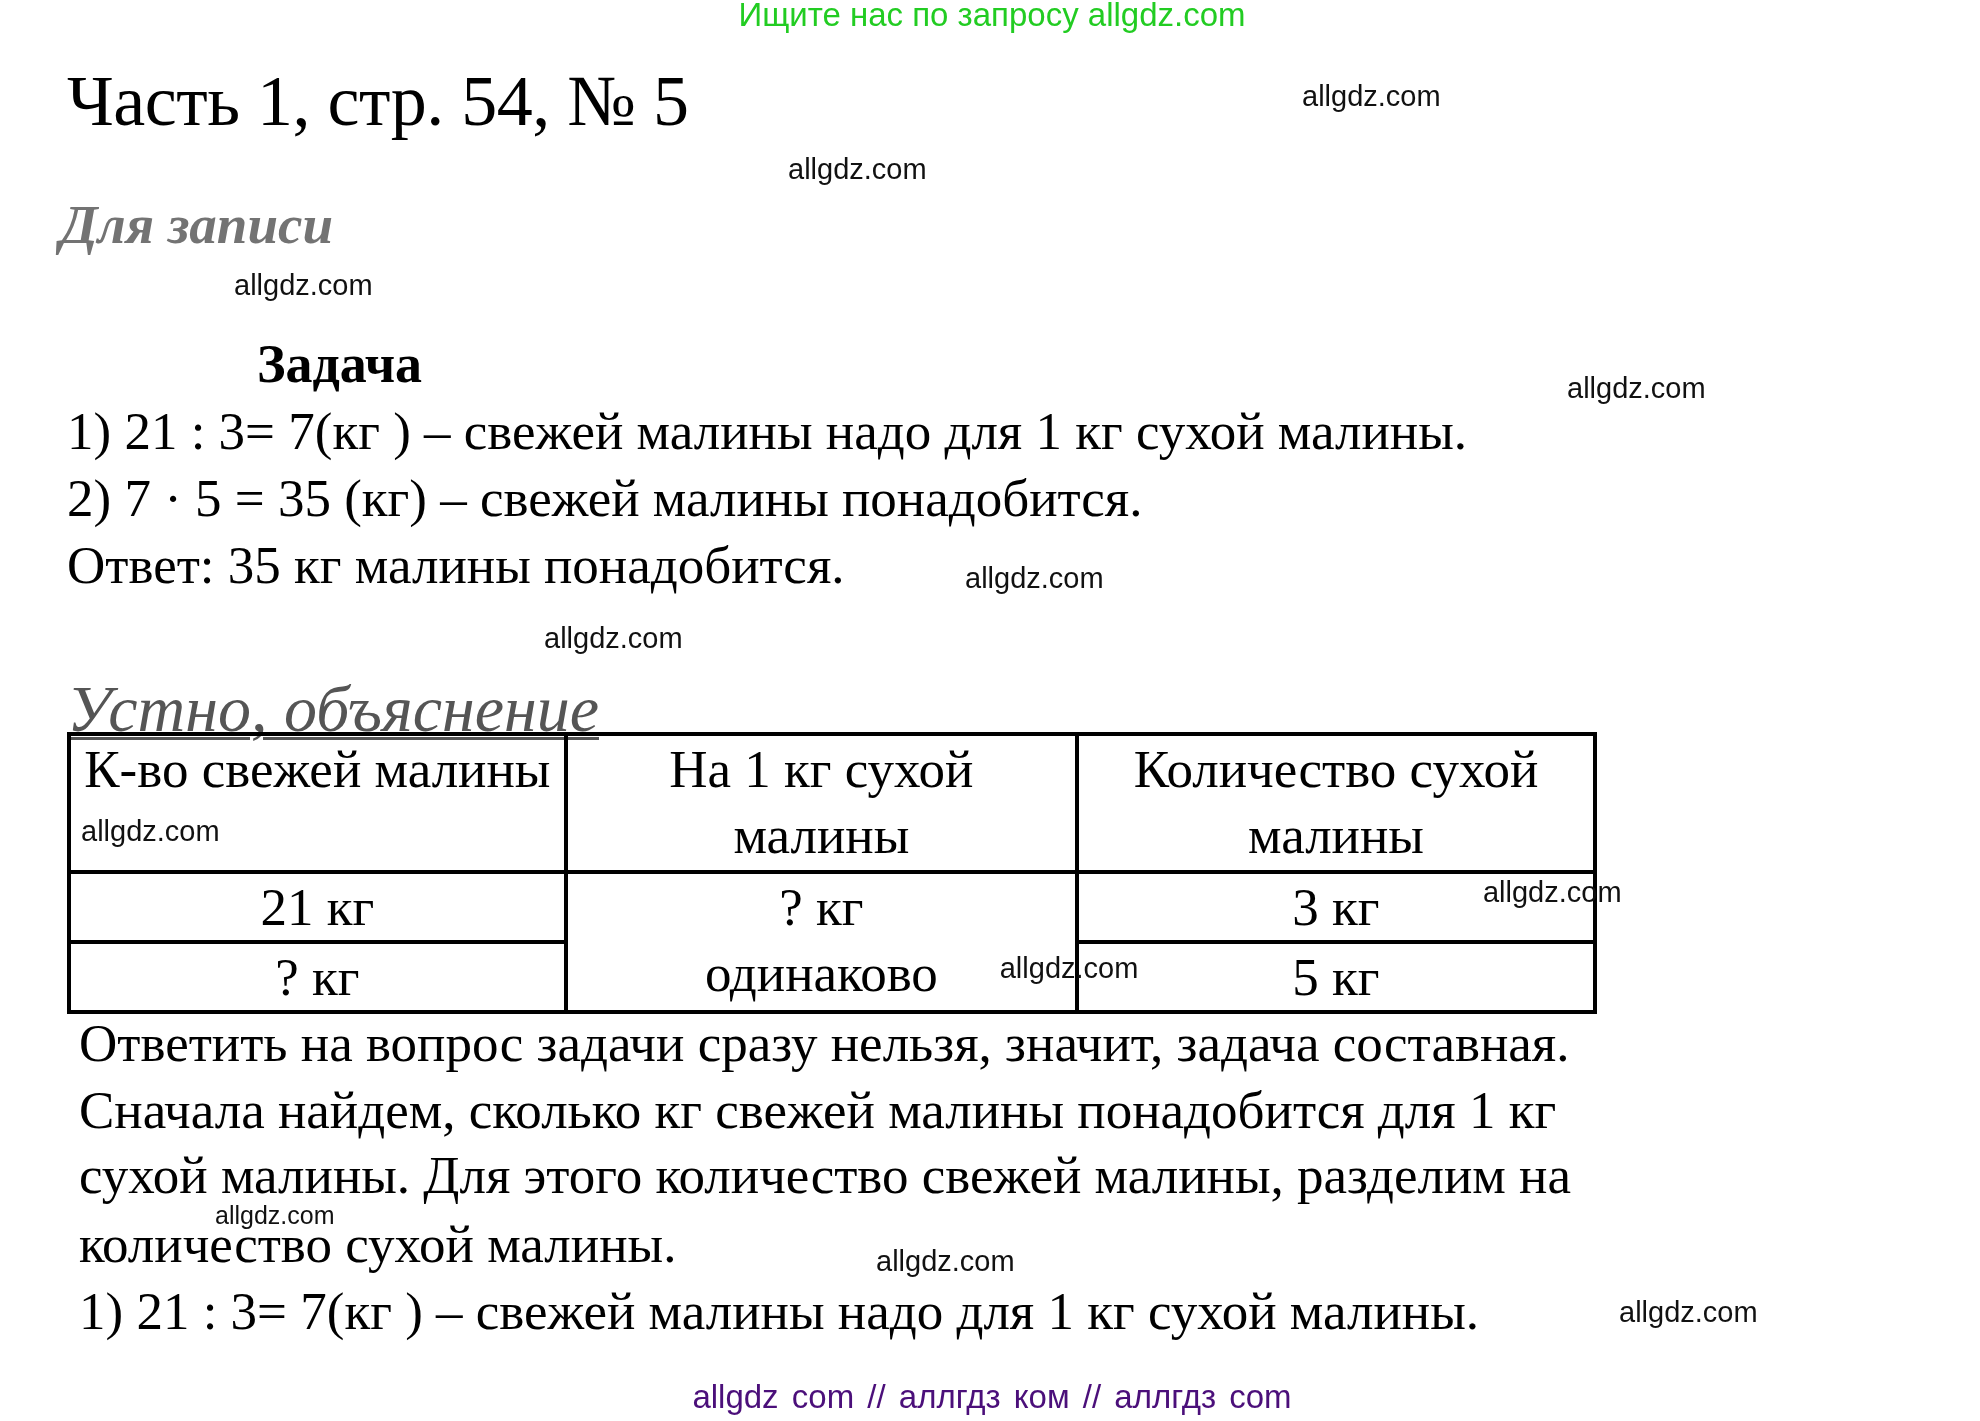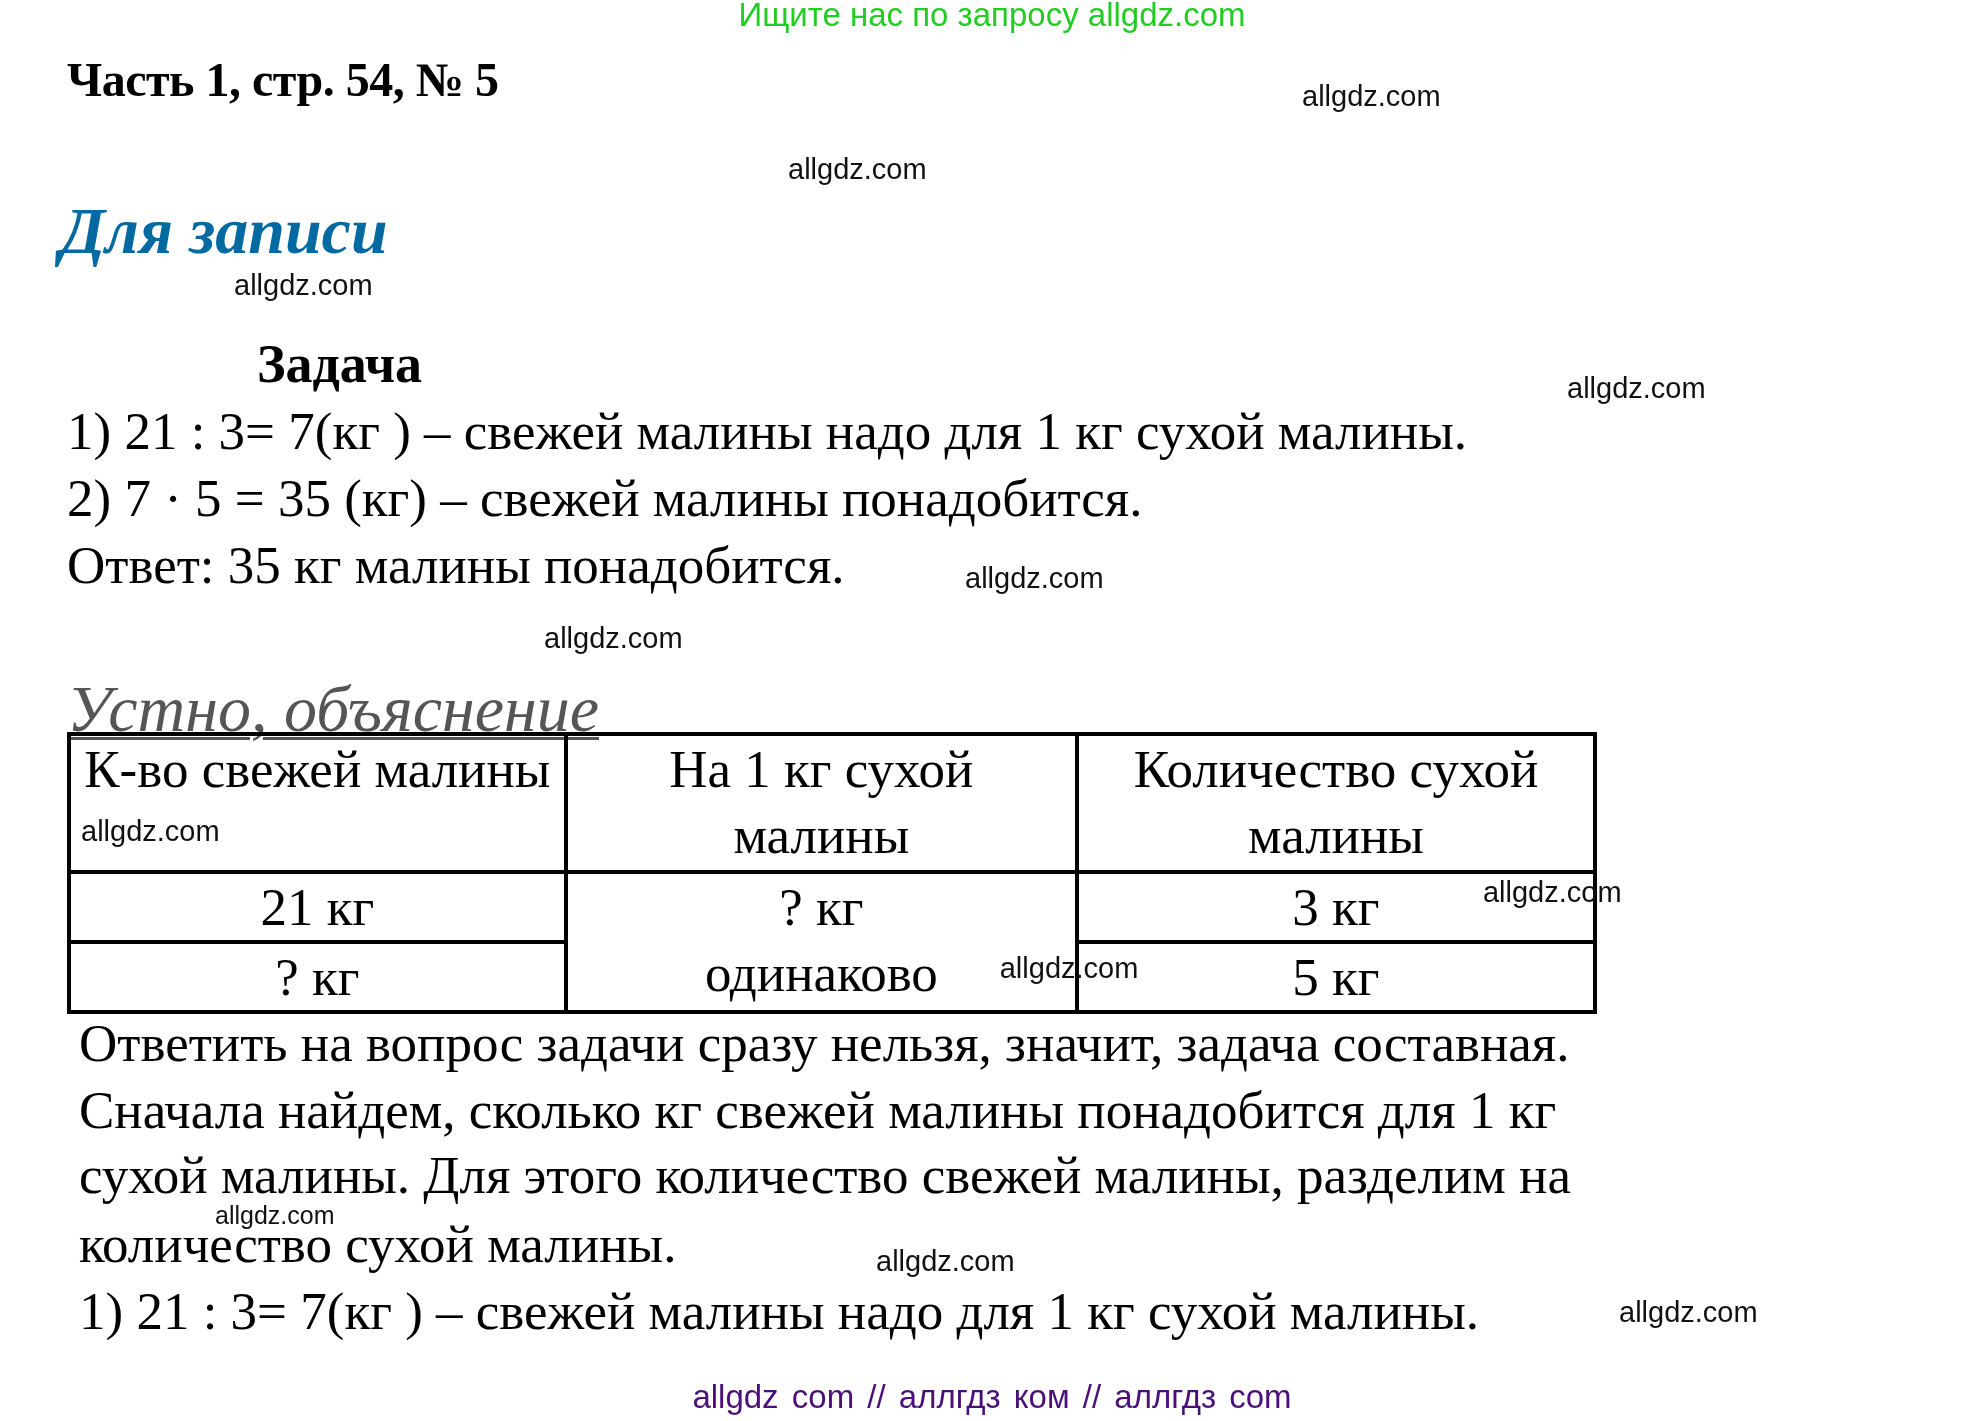--- a/index.html
+++ b/index.html
@@ -2,22 +2,22 @@
 <html><head>
 <meta charset="utf-8">
 <style>
   html, body { margin:0; padding:0; background:#ffffff; }
   body { width:1980px; height:1421px; position:relative; overflow:hidden;
          font-family:"Liberation Serif", serif; color:#000; }
   .abs { position:absolute; white-space:nowrap; }
   .banner { left:0; width:1984px; text-align:center; top:-4px; font-family:"Liberation Sans", sans-serif;
             font-size:33px; color:#22cc22; }
   .wm { font-family:"Liberation Sans", sans-serif; font-size:29px; color:#111; }
-  .title { left:67px; top:52px; font-size:48px; font-weight:bold; letter-spacing:-0.5px; }
-  .for-record { left:60px; top:193px; font-size:66px; font-weight:bold; font-style:italic; color:#0369a1;text-align:right; }
+  .title { left:67px; top:60px; font-size:72px; font-weight:normal; letter-spacing:-0.5px; }
+  .for-record { left:60px; top:193px; font-size:55px; font-weight:bold; font-style:italic; color:#737373;text-align:right; }
   .task-title { left:257px; top:333px; font-size:54px; font-weight:bold; }
   .line { left:67px; font-size:53px; }
   .line b { font-weight:normal; }
   .oral { left:67px; top:671px; font-size:66px; color:#555555; text-decoration:underline;
           text-decoration-thickness:3px; text-underline-offset:6px;font-style:italic; }
   table.grid { position:absolute; left:67px; top:732px; width:1530px; border-collapse:collapse;
                font-size:53px; }
   table.grid td { border:4px solid #000; text-align:center; vertical-align:top; padding:0; position:relative; line-height:66px; }
   .c1 { width:586px; } .c2 { width:588px; } .c3 { width:588px;margin-top:19px; }
   .hdr td { height:134px; }

